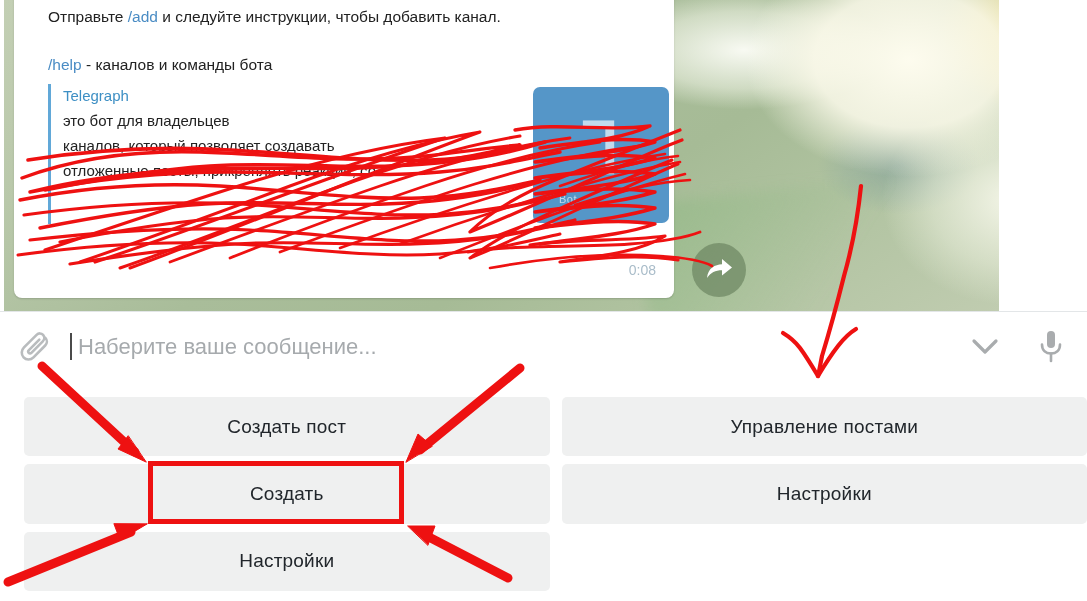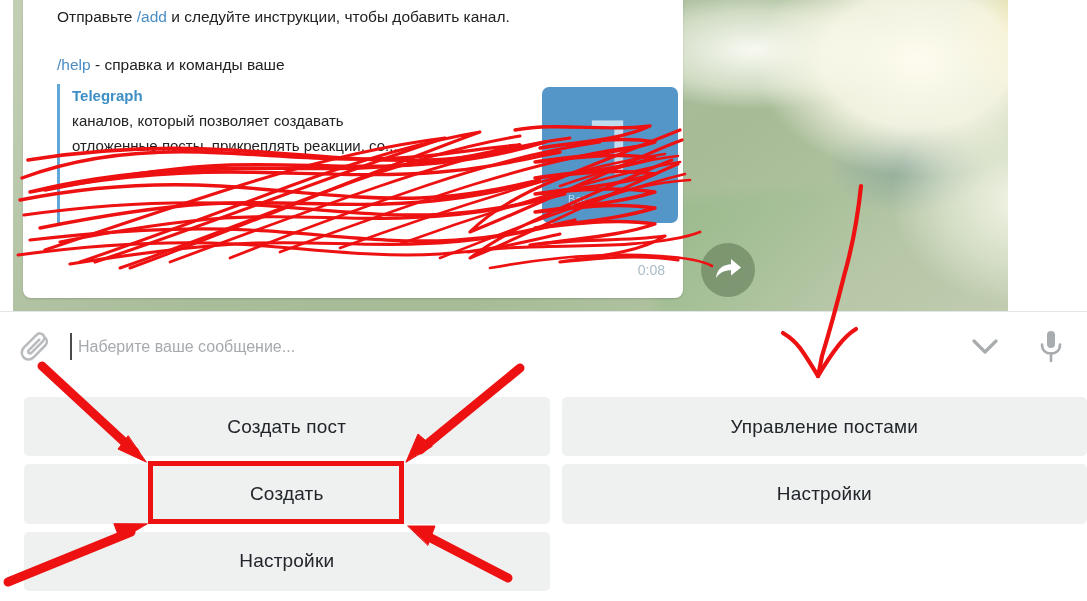--- a/index.html
+++ b/index.html
@@ -6,21 +6,21 @@
   html, body {
     width: 1087px; height: 601px;
     overflow: hidden;
     font-family: "Liberation Sans", sans-serif;
     background: #ffffff;
   }
   #root { position: relative; width: 1087px; height: 601px; }
 
   
   .chat-area {
-    position: absolute; left: 13px; top: 0; width: 995px; height: 311px;
+    position: absolute; left: 4px; top: 0; width: 995px; height: 311px;
     overflow: hidden;
     background:
       radial-gradient(ellipse 210px 150px at 905px 60px, rgba(255,253,240,.98) 0%, rgba(252,250,235,.85) 45%, rgba(247,248,232,0) 78%),
       radial-gradient(ellipse 120px 90px at 1035px 35px, rgba(240,212,96,.95) 0%, rgba(236,214,120,.55) 55%, rgba(222,216,160,0) 85%),
       radial-gradient(ellipse 170px 70px at 740px 50px, rgba(255,255,250,.92) 0%, rgba(248,250,238,.5) 55%, rgba(240,244,225,0) 85%),
       radial-gradient(ellipse 150px 120px at 1010px 200px, rgba(250,250,238,.9) 0%, rgba(242,245,228,.45) 55%, rgba(235,240,220,0) 88%),
       radial-gradient(ellipse 90px 55px at 895px 165px, rgba(118,150,150,.55) 0%, rgba(130,160,158,.25) 60%, rgba(150,170,160,0) 90%),
       linear-gradient(148deg, #c3cfb4 0%, #b9c8aa 22%, #a9bd9a 45%, #a6bb96 62%, #b2c4a2 80%, #c0ccb0 100%);
   }
   .chat-area::after {
@@ -50,21 +50,21 @@
 
   
   .link-preview {
     position: relative;
     margin-top: 6px;
     padding-left: 12px;
     border-left: 3px solid #61a8d8;
     height: 140px;
   }
   .lp-title {
-    font-size: 15px; font-weight: bold; color: #3d8fc4;
+    font-size: 15px; font-weight: normal; color: #3d8fc4;
     line-height: 24px;
   }
   .lp-body {
     font-size: 15px; color: #222222; line-height: 25px;
     width: 470px;
   }
   .lp-thumb {
     position: absolute; left: 482px; top: 3px;
     width: 136px; height: 136px;
     border-radius: 7px;
@@ -104,21 +104,21 @@
     background: #ffffff;
     border-top: 1px solid #e3e6e8;
   }
   .attach-icon { position: absolute; left: 20px; top: 330px; z-index: 5; }
   .caret {
     position: absolute; left: 70px; top: 333px;
     width: 2px; height: 27px; background: #4a4a4a;
   }
   .placeholder {
     position: absolute; left: 78px; top: 334px;
-    font-size: 16px; color: #a6aaad; line-height: 26px;
+    font-size: 22px; color: #a6aaad; line-height: 26px;
   }
   .chevron-icon { position: absolute; left: 968px; top: 334px; }
   .mic-icon { position: absolute; left: 1036px; top: 328px; }
 
   
   .kb {
     position: absolute; left: 12px; top: 391px; width: 1087px; height: 210px;
     background: #ffffff;
     display: grid;
     grid-template-columns: 1fr 1fr;
@@ -160,27 +160,28 @@
 
     <div class="bubble">
 
       <div class="msg-line">
         <span>Отправьте </span><span class="cmd">/add</span><span> и следуйте инструкции, чтобы добавить канал.</span>
       </div>
 
       <div class="spacer-line"></div>
 
       <div class="msg-line">
-        <span class="cmd">/help</span><span> - справка и команды ваше</span>
+        <span class="cmd">/help</span><span> - каналов и команды бота</span>
       </div>
 
 
       <div class="link-preview">
         <div class="lp-title">Telegraph</div>
         <div class="lp-body"></div>
+        <div class="lp-body">это бот для владельцев</div>
         <div class="lp-body">каналов, который позволяет создавать</div>
         <div class="lp-body">отложенные посты, прикреплять реакции, со...</div>
 
         <div class="lp-thumb">
           <div class="glyph">Ꞁ</div>
           <div class="brand">Bot</div>
         </div>
       </div>
 
       <div class="msg-time">0:08</div>

